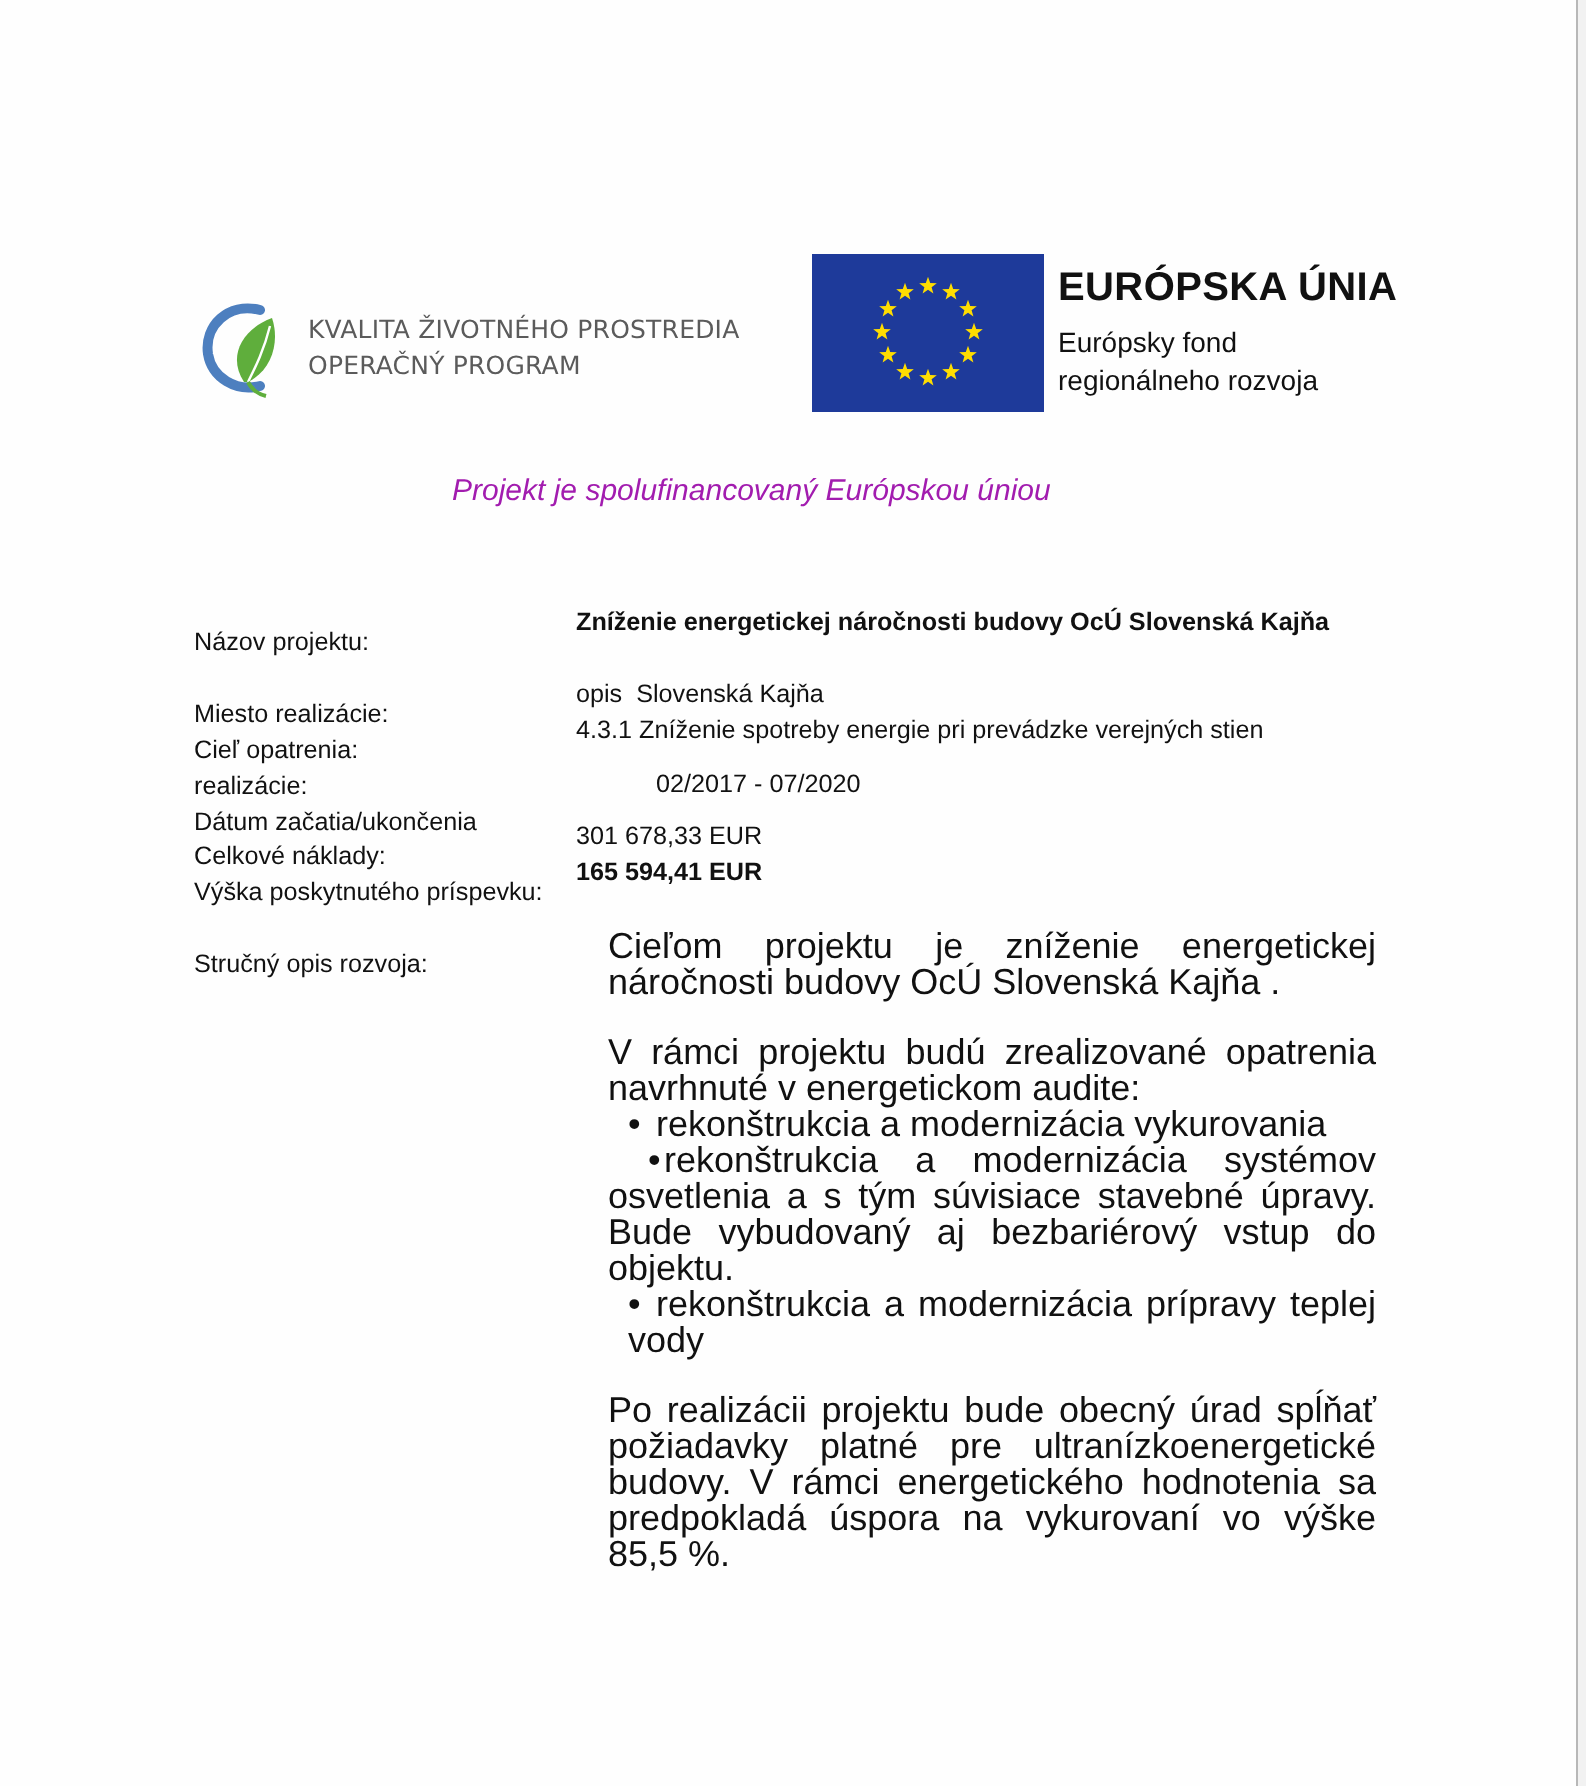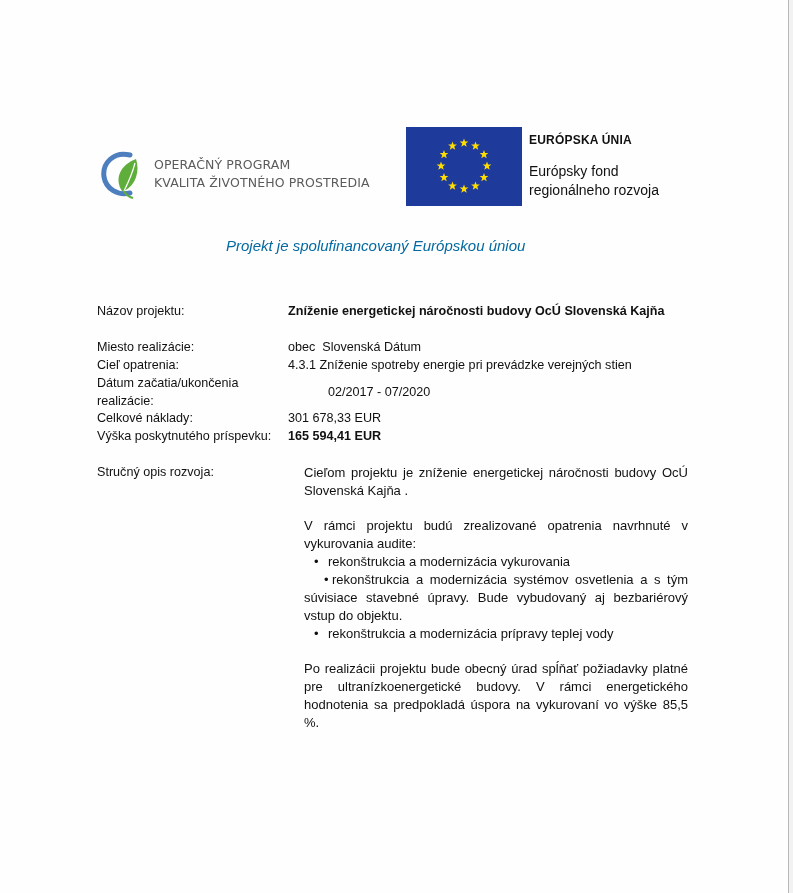--- a/index.html
+++ b/index.html
@@ -61,42 +61,42 @@
       width: 116px;
       height: 79px;
       background: #1e3a9a;
     }
     .eu-title {
       position: absolute;
       left: 529px;
       top: 133px;
       font-family: "Liberation Sans", sans-serif;
       font-weight: bold;
-      font-size: 12px;
+      font-size: 20px;
       color: #111;
       letter-spacing: 0.2px;
     }
     .eu-fund {
       position: absolute;
       left: 529px;
       top: 162px;
       font-family: "Liberation Sans", sans-serif;
       font-size: 14px;
       line-height: 19px;
       color: #111;
     }
 
     .cofinance-note {
       position: absolute;
       left: 226px;
       top: 237px;
       font-family: "Liberation Sans", sans-serif;
       font-style: italic;
       font-size: 15px;
-      color: #0369a1;
+      color: #a21caf;
     }
 
     
     .info {
       position: absolute;
       left: 97px;
       top: 0;
       width: 600px;
       font-family: "Liberation Sans", sans-serif;
       font-size: 12.6px;
@@ -105,36 +105,37 @@
     .row {
       position: absolute;
       left: 0;
       width: 600px;
     }
     .label {
       position: absolute;
       left: 0;
       width: 205px;
       line-height: 17.5px;
+      margin-top: 10px;
     }
     .value {
       position: absolute;
       left: 191px;
       width: 384px;
       line-height: 17.5px;
     }
     .bold { font-weight: bold; }
 
     .desc {
       position: absolute;
       left: 304px;
       top: 464px;
       width: 384px;
       font-family: "Liberation Sans", sans-serif;
-      font-size: 13px;
+      font-size: 18px;
       line-height: 18px;
       color: #111;
       text-align: justify;
     }
     .desc p {
       margin: 0 0 17px 0;
     }
     .desc .bullet-item {
       text-indent: 10px;
     }
@@ -157,22 +158,22 @@
 <div class="page-edge-shade"></div>
 
 <div class="opkzp-logo">
   <svg class="opkzp-mark" viewBox="0 0 46 50">
     <path d="M30 6 C14 2, 2 14, 4 28 C6 40, 18 47, 30 44" fill="none" stroke="#4d7fbf" stroke-width="5" stroke-linecap="round"></path>
     <path d="M22 42 C14 30, 20 16, 36 10 C40 22, 36 36, 24 42 Z" fill="#5fae3c"></path>
     <path d="M24 42 C28 34, 32 26, 35 14" fill="none" stroke="#ffffff" stroke-width="1.2"></path>
     <path d="M24 42 C26 46, 29 48, 33 49" fill="none" stroke="#5fae3c" stroke-width="2"></path>
   </svg>
   <div class="opkzp-text">
+    <div>KVALITA ŽIVOTNÉHO PROSTREDIA</div>
     <div>OPERAČNÝ PROGRAM</div>
-    <div>KVALITA ŽIVOTNÉHO PROSTREDIA</div>
   </div>
 </div>
 
 <div class="eu-flag">
   <svg width="116" height="79" viewBox="0 0 116 79">
     <defs>
       <polygon id="star" points="0,-4.6 1.1,-1.5 4.4,-1.4 1.8,0.6 2.7,3.7 0,1.9 -2.7,3.7 -1.8,0.6 -4.4,-1.4 -1.1,-1.5" fill="#ffdd00"></polygon>
     </defs>
     <use href="#star" x="58" y="16"></use>
     <use href="#star" x="69.5" y="19"></use>
@@ -197,32 +198,32 @@
 <div class="cofinance-note">Projekt je spolufinancovaný Európskou úniou</div>
 
 <div class="info">
   <div class="row" style="top:303px;">
     <div class="label">Názov projektu:</div>
     <div class="value bold">Zníženie energetickej náročnosti budovy OcÚ Slovenská Kajňa</div>
   </div>
 
   <div class="row" style="top:339px;">
     <div class="label">Miesto realizácie:</div>
-    <div class="value" style="white-space:pre;">obec  Slovenská Dátum</div>
+    <div class="value" style="white-space:pre;">opis  Slovenská Kajňa</div>
   </div>
 
   <div class="row" style="top:357px;">
     <div class="label">Cieľ opatrenia:</div>
     <div class="value">4.3.1 Zníženie spotreby energie pri prevádzke verejných stien</div>
   </div>
 
   <div class="row" style="top:375px;">
     <div class="label">
+      <div>realizácie:</div>
       <div>Dátum začatia/ukončenia</div>
-      <div>realizácie:</div>
     </div>
     <div class="value" style="top:9px;margin-left:40px;">02/2017 - 07/2020</div>
   </div>
 
   <div class="row" style="top:410px;">
     <div class="label">Celkové náklady:</div>
     <div class="value">301 678,33 EUR</div>
   </div>
 
   <div class="row" style="top:428px;">
@@ -231,21 +232,21 @@
   </div>
 
   <div class="row" style="top:464px;">
     <div class="label">Stručný opis rozvoja:</div>
   </div>
 </div>
 
 <div class="desc">
   <p>Cieľom projektu je zníženie energetickej náročnosti budovy OcÚ Slovenská Kajňa .</p>
   <div style="margin-bottom:17px;">
-    <div>V rámci projektu budú zrealizované opatrenia navrhnuté v vykurovania audite:</div>
+    <div>V rámci projektu budú zrealizované opatrenia navrhnuté v energetickom audite:</div>
     <div class="bullet-item simple">
       <span class="bullet">•</span><span>rekonštrukcia a modernizácia vykurovania</span>
     </div>
     <div class="bullet-item">
       <span class="bullet" style="width:18px;">•</span><span>rekonštrukcia a modernizácia systémov osvetlenia a s tým súvisiace stavebné úpravy. Bude vybudovaný aj bezbariérový vstup do objektu.</span>
     </div>
     <div class="bullet-item simple">
       <span class="bullet">•</span><span>rekonštrukcia a modernizácia prípravy teplej vody</span>
     </div>
   </div>

